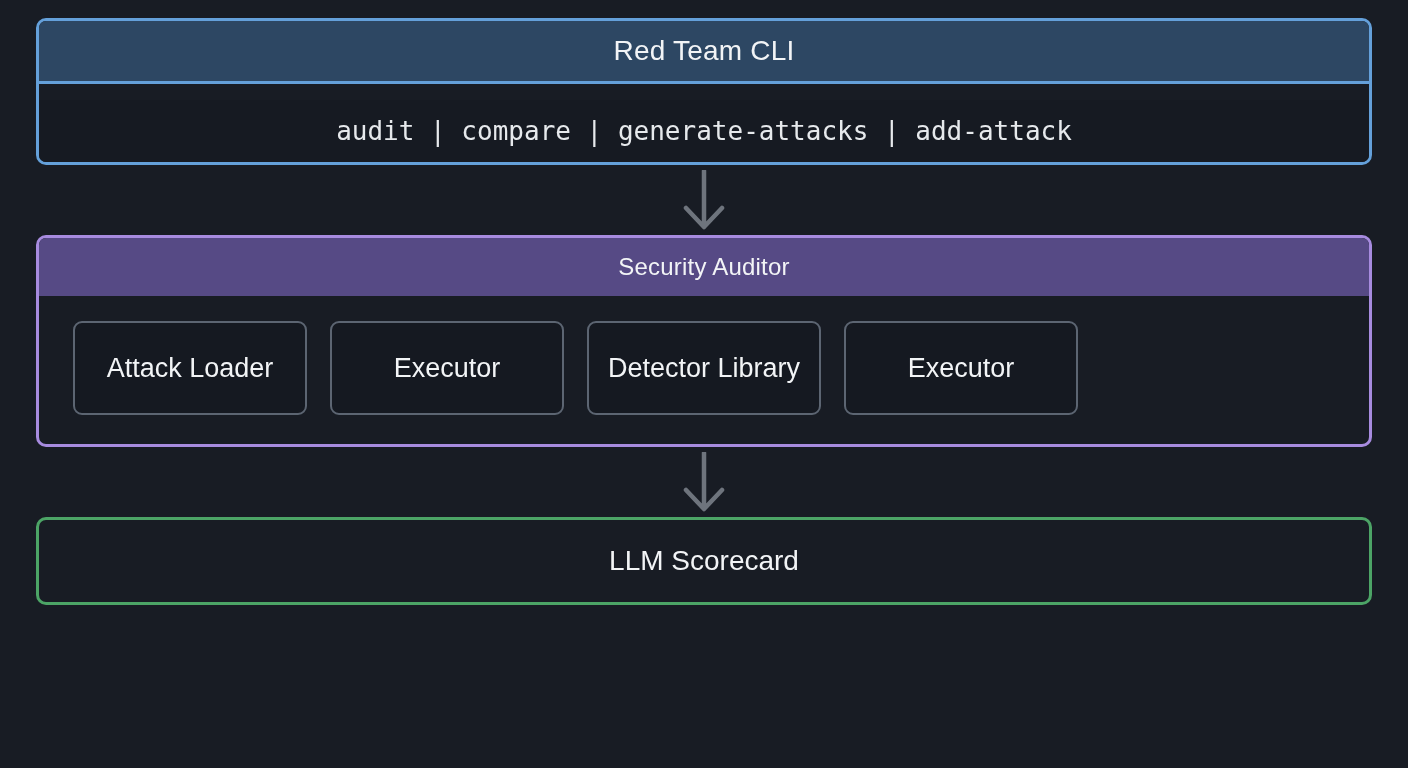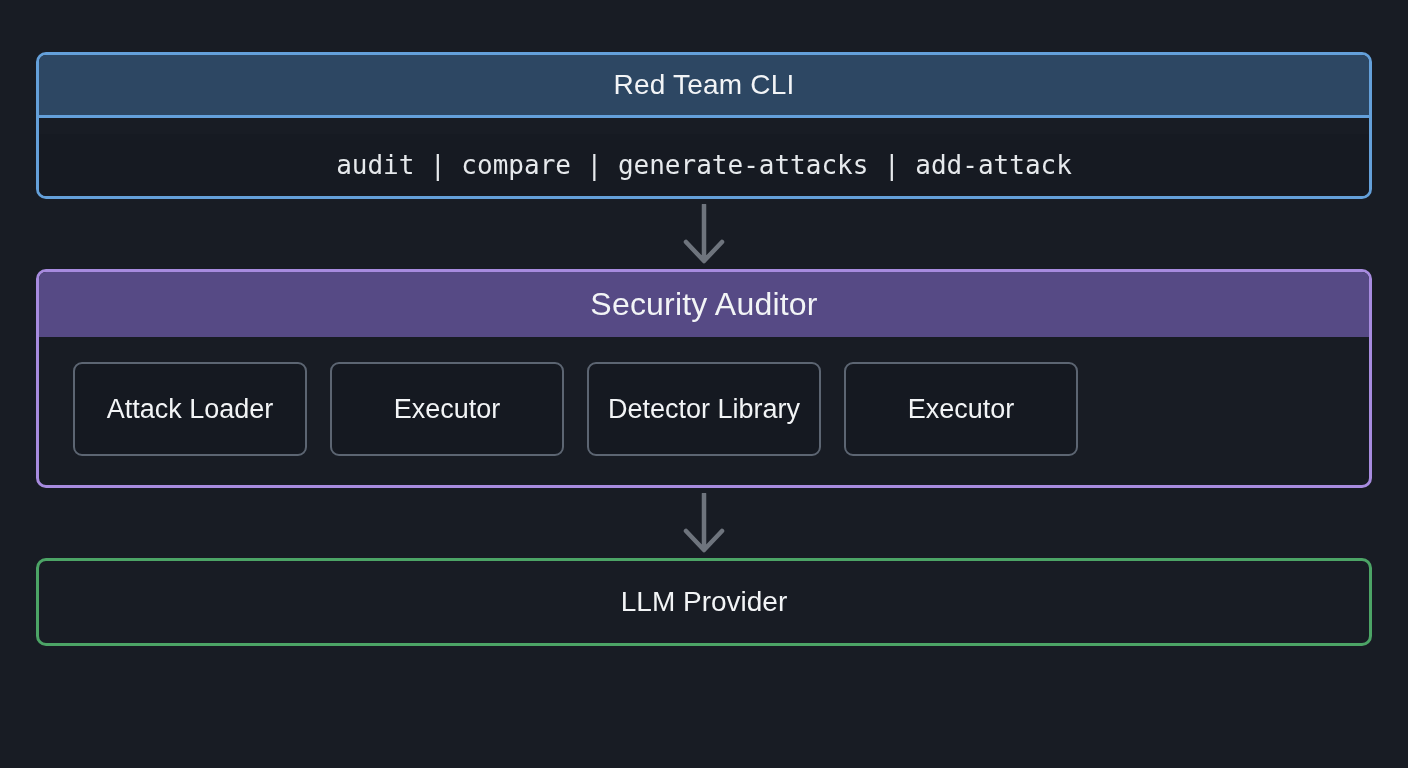--- a/index.html
+++ b/index.html
@@ -25,21 +25,21 @@
     width: 1408px;
     height: 768px;
     background: var(--background);
     font-family: "Liberation Sans", sans-serif;
     color: var(--text);
     overflow: hidden;
   }
   .canvas {
     width: 100%;
     height: 100%;
-    padding: 52px 36px;
+    padding: 18px 36px;
     display: flex;
     flex-direction: column;
   }
   .outer-box {
     border-radius: 10px;
     overflow: hidden;
     flex: none;
   }
   
   .cli-box {
@@ -74,26 +74,26 @@
     align-items: center;
     justify-content: center;
   }
   .arrow-wrap svg { display: block; }
   
   .auditor-box {
     border: 3px solid var(--auditor-border);
     background: var(--background);
   }
   .auditor-header {
-    height: 65px;
+    height: 58px;
     background: var(--auditor-header-fill);
     display: flex;
     align-items: center;
     justify-content: center;
-    font-size: 32px;
+    font-size: 24px;
     letter-spacing: 0.2px;
   }
   .module-grid {
     padding: 25px 34px 29px 34px;
     display: grid;
     grid-template-columns: repeat(5, 1fr);
     column-gap: 23px;
     row-gap: 24px;
   }
   .module {
@@ -143,16 +143,16 @@
     </div>
   </div>
 
   <div class="arrow-wrap">
     <svg width="48" height="60" viewBox="0 0 48 60">
       <path d="M24 1 L24 55 M6 38 L24 57 L42 38" fill="none" stroke="var(--arrow)" stroke-width="4.5" stroke-linecap="round" stroke-linejoin="round"></path>
     </svg>
   </div>
 
   <div class="outer-box provider-box">
-    <span>LLM Provider</span>
+    <span>LLM Scorecard</span>
   </div>
 
 </div>
 
 </body></html>

